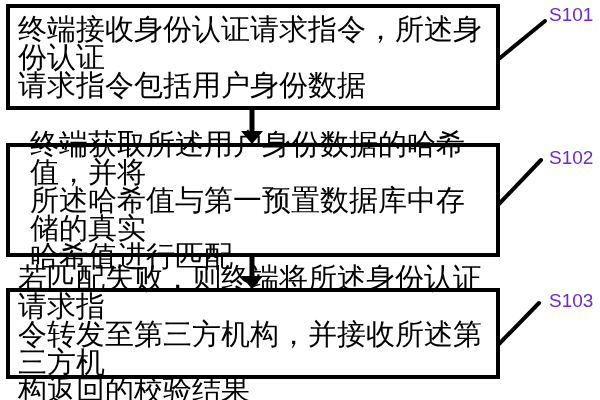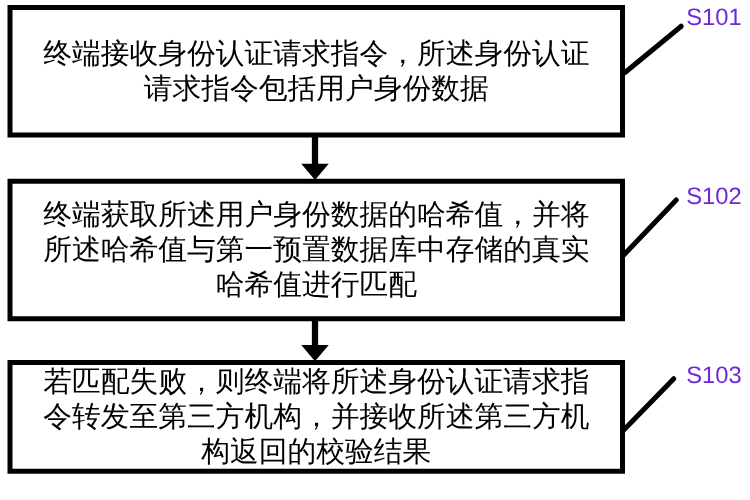--- a/index.html
+++ b/index.html
@@ -19,28 +19,27 @@
     left: 6px;
     width: 494px;
     box-sizing: border-box;
     border: 4px solid #000000;
     background: #ffffff;
     display: flex;
     align-items: center;
     justify-content: center;
   }
   .box-1 { top: 4px;   height: 106px; }
-  .box-2 { top: 143px; height: 114px; }
+  .box-2 { top: 143px; height: 114px; padding-left: 12px; }
   .box-3 { top: 288px; height: 91px; }
   .box-text {
     font-family: "Liberation Serif", "DejaVu Serif", serif;
-    font-size: 23px;
+    font-size: 29px;
     line-height: 28px;
     color: #000000;
-    text-align: center;
     white-space: pre-line;
     padding: 0 8px;
   }
   .step-label {
     position: absolute;
     left: 549px;
     width: 50px;
     font-family: "Liberation Sans", "DejaVu Sans", sans-serif;
     font-size: 19px;
     line-height: 19px;

